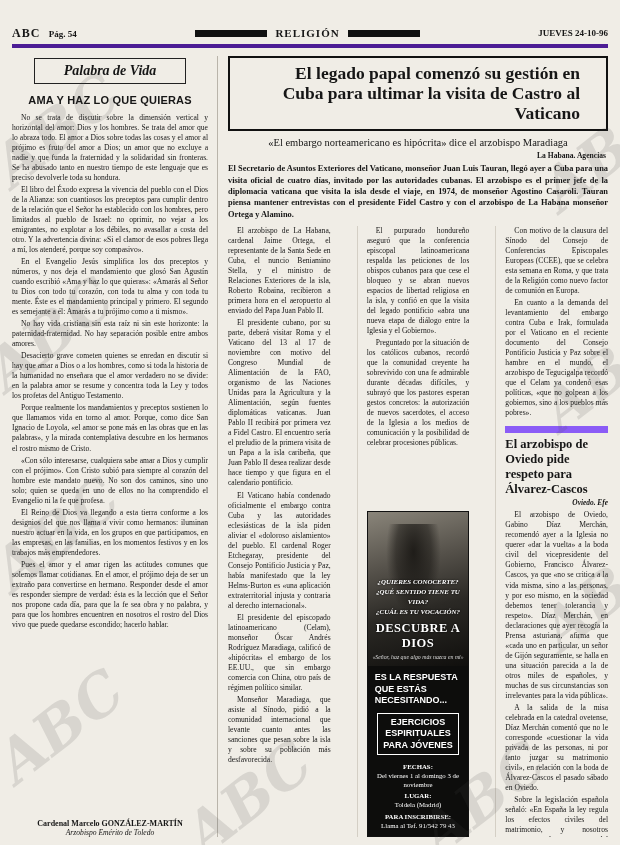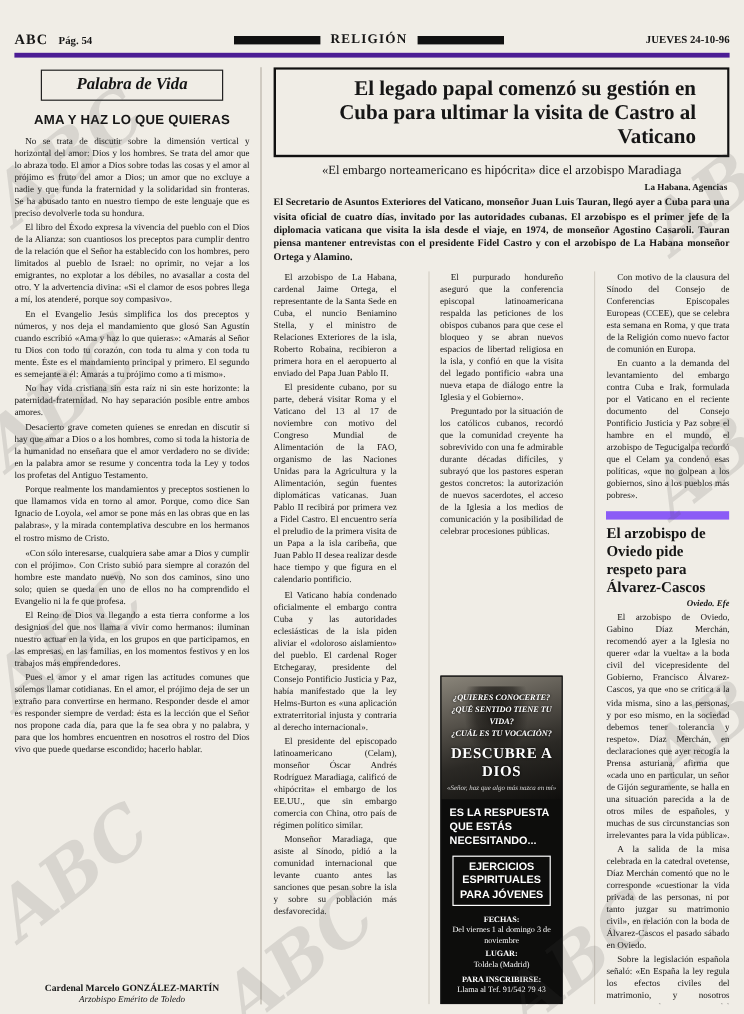--- a/index.html
+++ b/index.html
@@ -68,21 +68,21 @@
     margin-top:1px;
   }
   .cols { flex:1; display:flex; gap:26px; margin-top:6px; overflow:hidden; }
   .col { flex:1; overflow:hidden; display:flex; flex-direction:column; }
   .col + .col { border-left:1px solid #d4cfc5; padding-left:9px; }
   
   .sec-art { margin-top:6px; border-top:7px solid #8b5cf6; padding-top:4px; }
   .sec-headline { font-weight:bold; font-size:12.5px; line-height:1.18; margin-bottom:2px; }
   .sec-byline { text-align:right; font-style:italic; font-weight:bold; font-size:7.4px; margin-bottom:3px; }
   
-  .ad { margin-top:auto; border:1px solid #111; background:#0d0d0c; color:#fff; height:274px; display:flex; flex-direction:column; }
+  .ad { margin-top:auto; border:1px solid #111; background:#0d0d0c; color:#fff; height:326px; display:flex; flex-direction:column; }
   .ad-photo {
     position:relative; height:196px; overflow:hidden;
     background:linear-gradient(165deg,#8a857a 0%,#55514a 34%,#2b2925 62%,#100f0d 100%);
     display:flex; flex-direction:column; justify-content:flex-end;
     text-align:center; padding:4px 4px 6px;
   }
   .ad-photo::before {
     content:""; position:absolute; left:18%; top:8%; width:55%; height:60%;
     background:radial-gradient(ellipse at 50% 30%, rgba(20,18,15,0.85) 0%, rgba(20,18,15,0.5) 45%, transparent 70%);
   }

